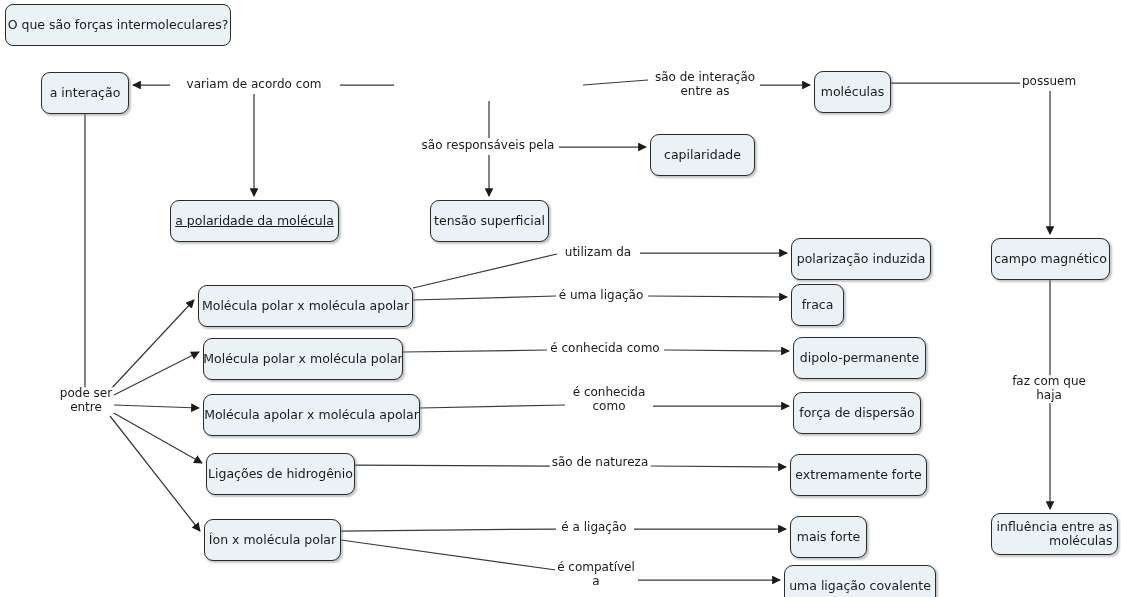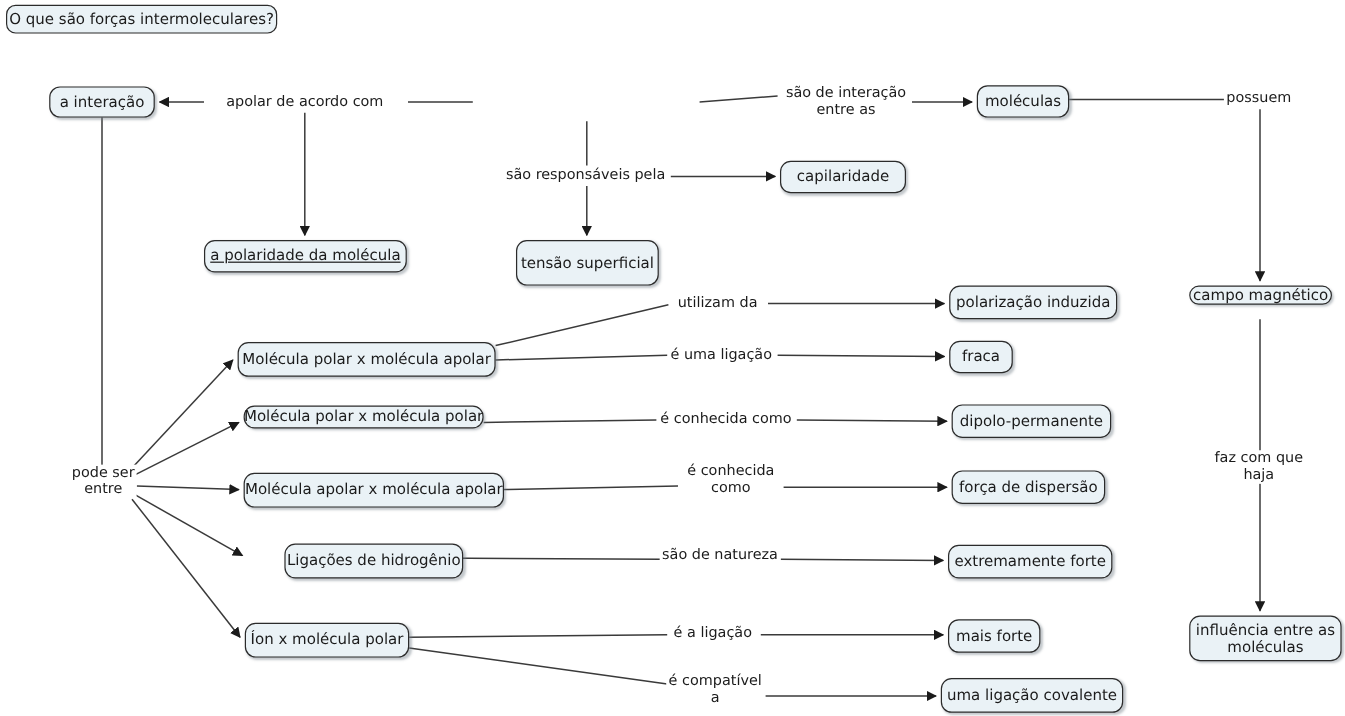--- a/index.html
+++ b/index.html
@@ -27,24 +27,24 @@
   .node {
     position: absolute;
     box-sizing: border-box;
     background: #eaf2f6;
     border: 1.2px solid #2b2b2b;
     border-radius: 9px;
     color: #1b1b1b;
     display: flex;
     align-items: center;
     justify-content: center;
-    text-align: center;
+    text-align: right;
     line-height: 1.15;
     font-size: 12.5px;
-    padding: 2px 8px;
+    padding: 20px 8px;
     box-shadow: 1.5px 1.5px 2px rgba(120,130,140,0.45);
     white-space: pre;
     z-index: 3;
   }
   .node.root {
     font-size: 15px;
     border-width: 1.6px;
     border-radius: 11px;
     box-shadow: 2.5px 2.5px 3px rgba(120,130,140,0.55);
   }
@@ -138,33 +138,33 @@
       <div class="node" style="left: 170px; top: 200px; width: 169px; height: 27px; text-decoration: underline;">a polaridade da molécula</div>
       <div class="node" style="left: 430px; top: 200px; width: 119px; height: 38px;">tensão superficial</div>
       <div class="node" style="left: 650px; top: 134px; width: 105px; height: 27px;">capilaridade</div>
       <div class="node" style="left: 814px; top: 71px; width: 77px; height: 27px;">moléculas</div>
       <div class="node" style="left: 991px; top: 238px; width: 119px; height: 16px;">campo magnético</div>
       <div class="node" style="left: 991px; top: 513px; width: 127px; height: 38px;">influência entre as
 moléculas</div>
       <div class="node" style="left: 198px; top: 285px; width: 215px; height: 29px;">Molécula polar x molécula apolar</div>
       <div class="node" style="left: 203px; top: 338px; width: 200px; height: 19px;">Molécula polar x molécula polar</div>
       <div class="node" style="left: 203px; top: 394px; width: 217px; height: 29px;">Molécula apolar x molécula apolar</div>
-      <div class="node" style="left: 206px; top: 453px; width: 149px; height: 29px; margin-left: 31px;">Ligações de hidrogênio</div>
+      <div class="node" style="left: 206px; top: 453px; width: 149px; height: 29px;">Ligações de hidrogênio</div>
       <div class="node" style="left: 204px; top: 519px; width: 137px; height: 29px;">Íon x molécula polar</div>
       <div class="node" style="left: 791px; top: 238px; width: 140px; height: 28px;">polarização induzida</div>
       <div class="node" style="left: 791px; top: 284px; width: 53px; height: 27px;">fraca</div>
       <div class="node" style="left: 793px; top: 337px; width: 133px; height: 28px;">dipolo-permanente</div>
       <div class="node" style="left: 793px; top: 392px; width: 128px; height: 28px;">força de dispersão</div>
       <div class="node" style="left: 790px; top: 454px; width: 137px; height: 28px;">extremamente forte</div>
       <div class="node" style="left: 790px; top: 516px; width: 77px; height: 28px;">mais forte</div>
       <div class="node" style="left: 784px; top: 565px; width: 152px; height: 29px;">uma ligação covalente</div>
     </div>
 
   <div id="labels-layer">
-      <div class="edge-label" style="left: 254px; top: 85px;">apolar de acordo com</div>
+      <div class="edge-label" style="left: 254px; top: 85px;">variam de acordo com</div>
       <div class="edge-label" style="left: 705px; top: 85px;">são de interação
 entre as</div>
       <div class="edge-label" style="left: 488px; top: 146px;">são responsáveis pela</div>
       <div class="edge-label" style="left: 1049px; top: 82px;">possuem</div>
       <div class="edge-label" style="left: 86px; top: 401px;">pode ser
 entre</div>
       <div class="edge-label" style="left: 598px; top: 253px;">utilizam da</div>
       <div class="edge-label" style="left: 601px; top: 296px;">é uma ligação</div>
       <div class="edge-label" style="left: 605px; top: 349px;">é conhecida como</div>
       <div class="edge-label" style="left: 609px; top: 400px;">é conhecida

